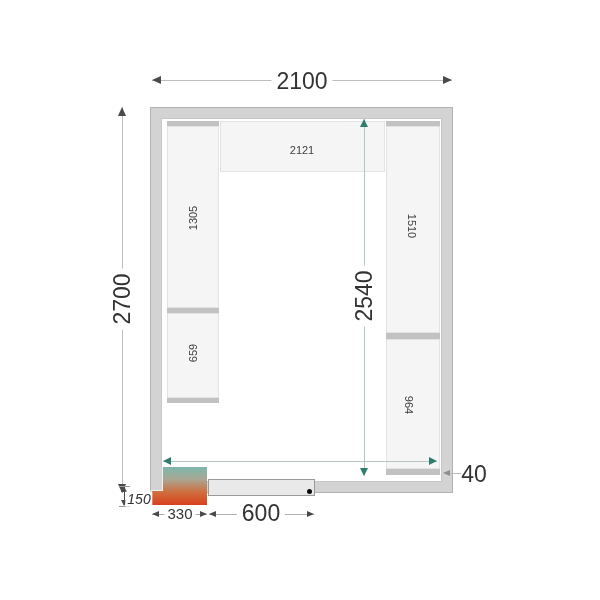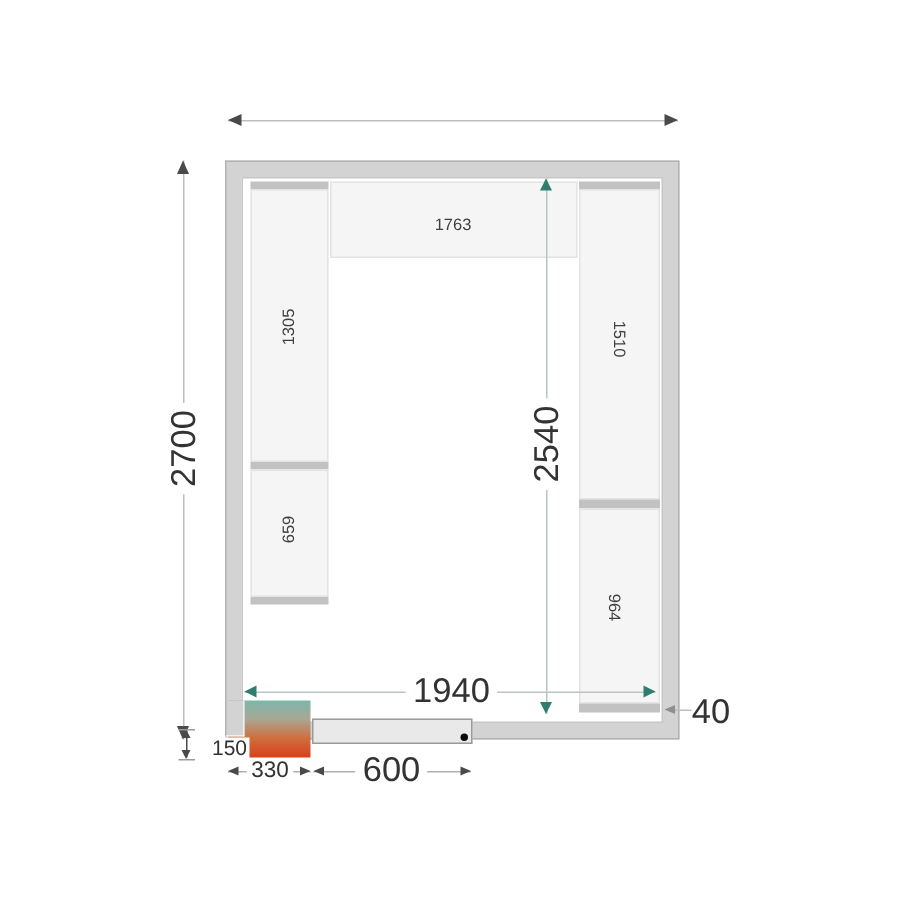--- a/index.html
+++ b/index.html
@@ -77,61 +77,61 @@
   <div class="abs cap" style="left:167px;top:308px;width:52px;height:5px;"></div>
   <div class="abs shelf" style="left:167px;top:313px;width:52px;height:85px;"></div>
   <div class="abs cap" style="left:167px;top:398px;width:52px;height:5px;"></div>
 
   <div class="abs cap" style="left:386px;top:121px;width:54px;height:5px;"></div>
   <div class="abs shelf" style="left:386px;top:126px;width:54px;height:207px;"></div>
   <div class="abs cap" style="left:386px;top:333px;width:54px;height:6px;"></div>
   <div class="abs shelf" style="left:386px;top:339px;width:54px;height:130px;"></div>
   <div class="abs cap" style="left:386px;top:469px;width:54px;height:6px;"></div>
 
-  <div class="abs shelf-label" style="left:302px;top:150px;">1763</div>
+  <div class="abs shelf-label" style="left:302px;top:150px;">2121</div>
   <div class="abs shelf-label rot-ccw" style="left:193px;top:218px;">1305</div>
   <div class="abs shelf-label rot-ccw" style="left:193px;top:353px;">659</div>
   <div class="abs shelf-label rot-cw" style="left:412px;top:226px;">1510</div>
   <div class="abs shelf-label rot-cw" style="left:409px;top:405px;">964</div>
 
   <div class="abs unit" style="left:152px;top:467px;width:55px;height:38px;"></div>
   <div class="abs wall-corner" style="left:150px;top:467px;width:13px;height:24px;"></div>
 
   <div class="abs door" style="left:208px;top:479px;width:107px;height:17px;"></div>
   <div class="abs dot" style="left:307px;top:489px;width:5px;height:5px;"></div>
 
   <div class="abs dline" style="left:152px;top:80px;width:300px;height:1px;"></div>
   <div class="abs tri tri-l-dark" style="left:152px;top:76px;"></div>
   <div class="abs tri tri-r-dark" style="left:443px;top:76px;"></div>
+  <div class="abs dimlabel" style="left:302px;top:81px;">2100</div>
 
   <div class="abs dline" style="left:122px;top:107px;width:1px;height:386px;"></div>
   <div class="abs tri tri-u-dark" style="left:118px;top:107px;"></div>
   <div class="abs tri tri-d-dark" style="left:118px;top:484px;"></div>
   <div class="abs dimlabel rot" style="left:122px;top:299px;">2700</div>
 
   <div class="abs dline-teal" style="left:364px;top:119px;width:1px;height:357px;"></div>
   <div class="abs tri tri-u-teal" style="left:360px;top:119px;"></div>
   <div class="abs tri tri-d-teal" style="left:360px;top:468px;"></div>
   <div class="abs dimlabel rot" style="left:364px;top:296px;">2540</div>
 
   <div class="abs dline-teal" style="left:163px;top:461px;width:274px;height:1px;"></div>
   <div class="abs tri tri-l-teal" style="left:163px;top:457px;"></div>
   <div class="abs tri tri-r-teal" style="left:429px;top:457px;"></div>
-  <div class="abs dimlabel" style="left:301px;top:460px;">1940</div>
 
   <div class="abs tri tri-l-gray" style="left:443px;top:470px;"></div>
   <div class="abs dline" style="left:450px;top:473px;width:11px;height:1px;"></div>
   <div class="abs dimlabel" style="left:474px;top:474px;background:transparent;">40</div>
 
   <div class="abs dline" style="left:124px;top:487px;width:1px;height:18px;background:#4a4a4a;"></div>
   <div class="abs tri tri-u-sm" style="left:121px;top:486px;"></div>
   <div class="abs tri tri-d-sm" style="left:121px;top:500px;"></div>
   <div class="abs dline" style="left:119px;top:486px;width:11px;height:1px;background:#9a9a9a;"></div>
   <div class="abs dline" style="left:119px;top:506px;width:11px;height:1px;background:#9a9a9a;"></div>
-  <div class="abs dimlabel-xs" style="left:153px;top:499px;">150</div>
+  <div class="abs dimlabel-xs" style="left:139px;top:499px;font-style:italic;">150</div>
 
   <div class="abs dline" style="left:152px;top:514px;width:55px;height:1px;background:#b0b0b0;"></div>
   <div class="abs tri tri-l-sm" style="left:152px;top:511px;"></div>
   <div class="abs tri tri-r-sm" style="left:200px;top:511px;"></div>
   <div class="abs dimlabel-sm" style="left:180px;top:514px;">330</div>
 
   <div class="abs dline" style="left:209px;top:514px;width:105px;height:1px;background:#b0b0b0;"></div>
   <div class="abs tri tri-l-sm" style="left:209px;top:511px;"></div>
   <div class="abs tri tri-r-sm" style="left:307px;top:511px;"></div>
   <div class="abs dimlabel" style="left:261px;top:513px;">600</div>

